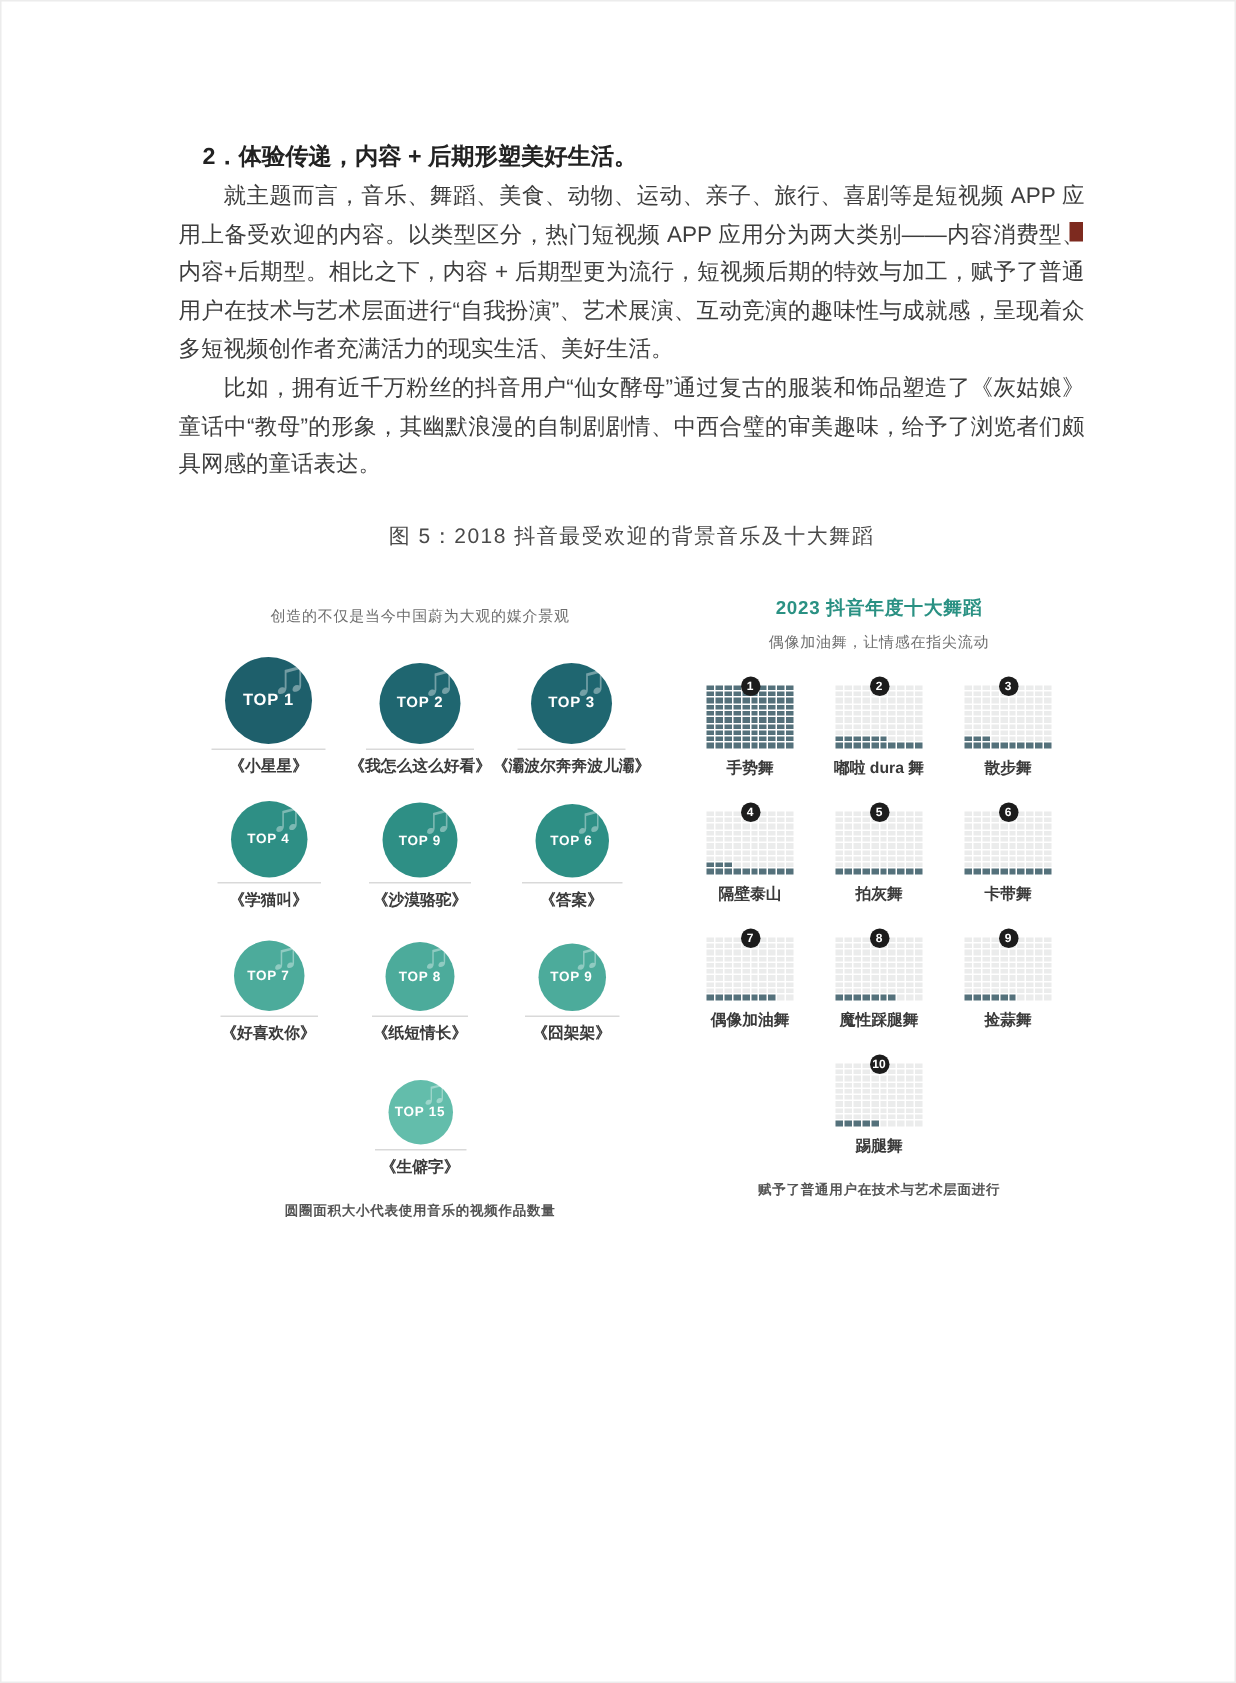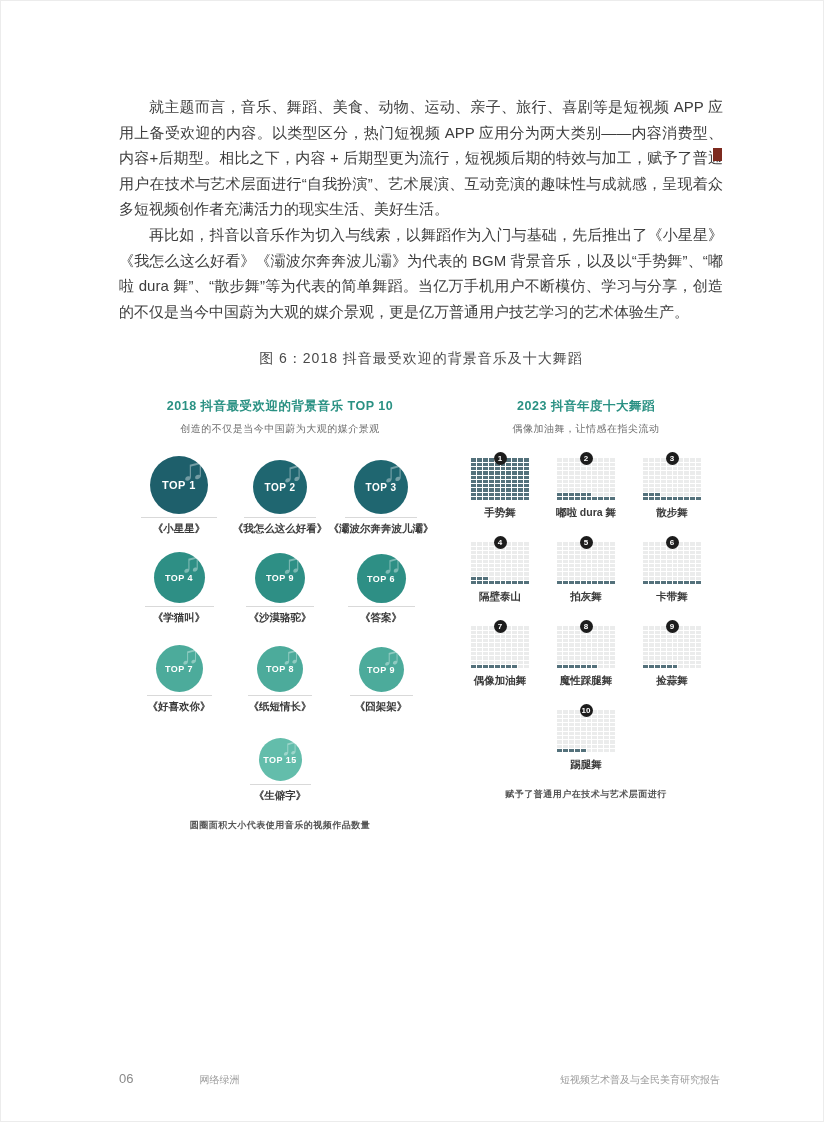--- a/index.html
+++ b/index.html
@@ -53,29 +53,29 @@
   .page-number{font-size:13px;color:#8a8a8a;}
   .footer-brand{font-size:10px;color:#9b9b9b;margin-left:66px;}
   .footer-report{font-size:10px;color:#9b9b9b;margin-left:auto;}
 </style>
 </head>
 <body>
 
 <div class="page">
 
   <div class="content">
+    <h2 class="heading">2．体验传递，内容 + 后期形塑美好生活。</h2>
     <p class="para">就主题而言，音乐、舞蹈、美食、动物、运动、亲子、旅行、喜剧等是短视频 APP 应用上备受欢迎的内容。以类型区分，热门短视频 APP 应用分为两大类别——内容消费型、内容+后期型。相比之下，内容 + 后期型更为流行，短视频后期的特效与加工，赋予了普通用户在技术与艺术层面进行“自我扮演”、艺术展演、互动竞演的趣味性与成就感，呈现着众多短视频创作者充满活力的现实生活、美好生活。</p>
-    <p class="para">再比如，抖音以音乐作为切入与线索，以舞蹈作为入门与基础，先后推出了《小星星》《我怎么这么好看》《灞波尔奔奔波儿灞》为代表的 BGM 背景音乐，以及以“手势舞”、“嘟啦 dura 舞”、“散步舞”等为代表的简单舞蹈。当亿万手机用户不断模仿、学习与分享，创造的不仅是当今中国蔚为大观的媒介景观，更是亿万普通用户技艺学习的艺术体验生产。</p>
-
-    <div class="fig-caption">图 6：2018 抖音最受欢迎的背景音乐及十大舞蹈</div>
+    <p class="para">比如，拥有近千万粉丝的抖音用户“仙女酵母”通过复古的服装和饰品塑造了《灰姑娘》童话中“教母”的形象，其幽默浪漫的自制剧剧情、中西合璧的审美趣味，给予了浏览者们颇具网感的童话表达。</p>
+
+    <div class="fig-caption">图 5：2018 抖音最受欢迎的背景音乐及十大舞蹈</div>
 
     <div class="figure-body">
 
       <div class="panel music-panel">
-        <div class="panel-title" style="color: rgb(42, 145, 131);">2018 抖音最受欢迎的背景音乐 TOP 10</div>
         <div class="panel-subtitle">创造的不仅是当今中国蔚为大观的媒介景观</div>
         <div class="music-grid">
             <div class="music-item">
               <div class="circle-wrap">
                 <div class="music-circle" style="height: 58px; width: 58px; background: rgb(30, 95, 107);">
                   <span class="note-glyph" style="font-size: 32px;">♫</span>
                   <span class="rank-label" style="font-size: 11px;">TOP 1</span>
                 </div>
               </div>
               <div class="circle-underline" style="width: 76px;"></div>
@@ -1241,19 +1241,14 @@
             </div>
           </div>
         <div class="panel-footnote">赋予了普通用户在技术与艺术层面进行</div>
       </div>
 
     </div>
   </div>
 
   <div class="highlight-marker" style="background: rgb(125, 42, 31);"></div>
 
-  <div class="footer">
-    <span class="page-number">06</span>
-    <span class="footer-brand">网络绿洲</span>
-    <span class="footer-report">短视频艺术普及与全民美育研究报告</span>
-  </div>
 
 </div>
 
 </body></html>

